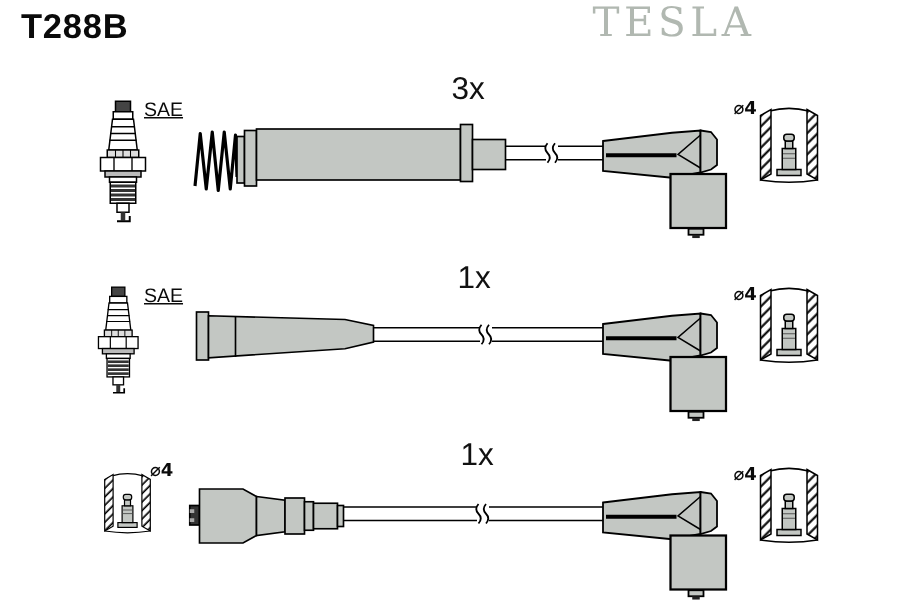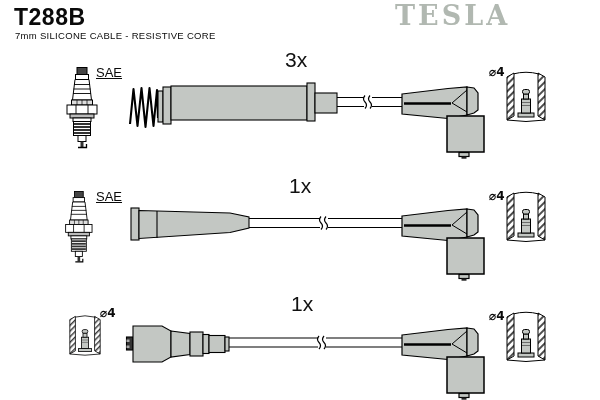--- a/index.html
+++ b/index.html
@@ -5,24 +5,24 @@
   html,body{margin:0;padding:0;background:#fff;}
   #stage{
     position:relative;width:552px;height:400px;background:#ffffff;overflow:hidden;
     font-family:"Liberation Sans", sans-serif;color:#000;
   }
   #stage svg{position:absolute;left:0;top:0;}
   .label{position:absolute;white-space:nowrap;line-height:1;color:#0a0a0a;}
   .part-number{left:14px;top:6px;font-size:23px;font-weight:bold;letter-spacing:0.5px;}
   .description{left:15px;top:31px;font-size:9.5px;letter-spacing:0.3px;}
   .brand{
-    left:395px;top:2px;font-size:27px;font-weight:bold;letter-spacing:3px;
+    left:395px;top:2px;font-size:27px;font-weight:normal;letter-spacing:3px;
     font-family:"DejaVu Serif", serif;color:#b1b8b1;
   }
-  .qty{font-size:21px;color:#111;}
+  .qty{font-size:21px;color:#111;margin-left:16px;}
   .qty1{left:285px;top:49px;}
   .qty2{left:289px;top:175px;}
   .qty3{left:291px;top:293px;}
   .sae{font-size:13px;text-decoration:underline;}
   .sae1{left:96px;top:66px;}
   .sae2{left:96px;top:190px;}
   .dia{font-size:12px;font-weight:bold;font-family:"DejaVu Sans", sans-serif;}
   .dia-r1{left:489px;top:66px;}
   .dia-r2{left:489px;top:190px;}
   .dia-r3{left:489px;top:310px;}
@@ -143,21 +143,20 @@
         <path d="M229,338 H318 M229,347 H318"></path>
         <path d="M326,338 H403 M326,347 H403"></path>
       </g>
       <use href="#brk" transform="translate(317,336)"></use>
       <use href="#elbow" transform="translate(0,241)"></use>
       <use href="#cup" transform="translate(506,310)"></use>
     </g>
   </svg>
 
   <div class="label part-number">T288B</div>
-  <div class="label description">7mm SILICONE CABLE - RESISTIVE CORE</div>
   <div class="label brand">TESLA</div>
 
   <div class="label qty qty1">3x</div>
   <div class="label qty qty2">1x</div>
   <div class="label qty qty3">1x</div>
 
   <div class="label sae sae1">SAE</div>
   <div class="label sae sae2">SAE</div>
 
   <div class="label dia dia-r1">⌀4</div>

